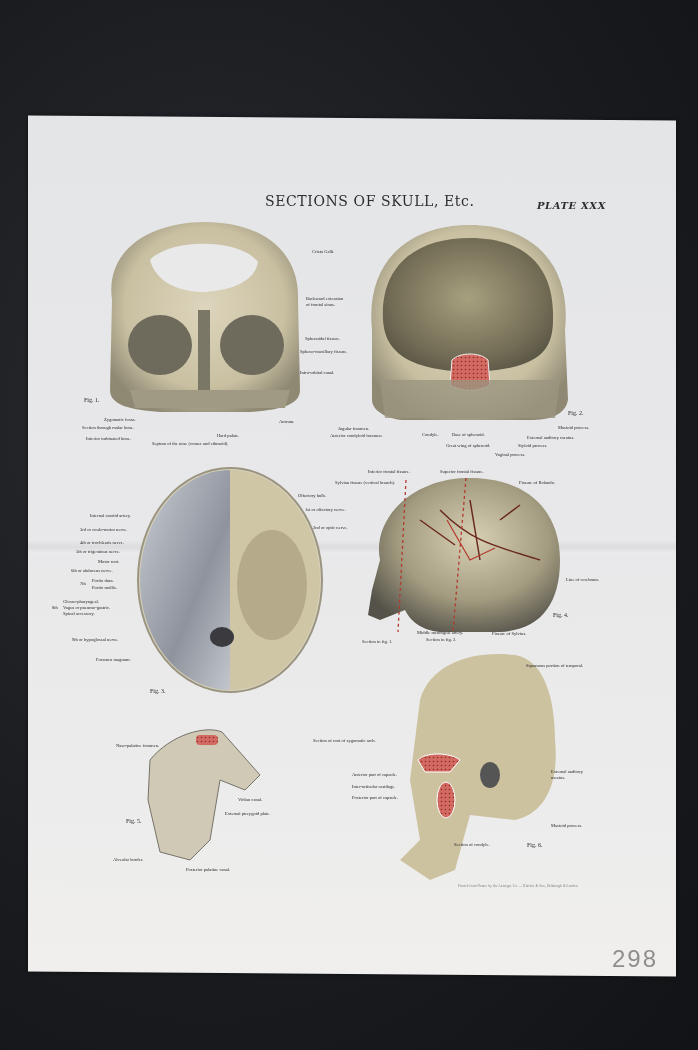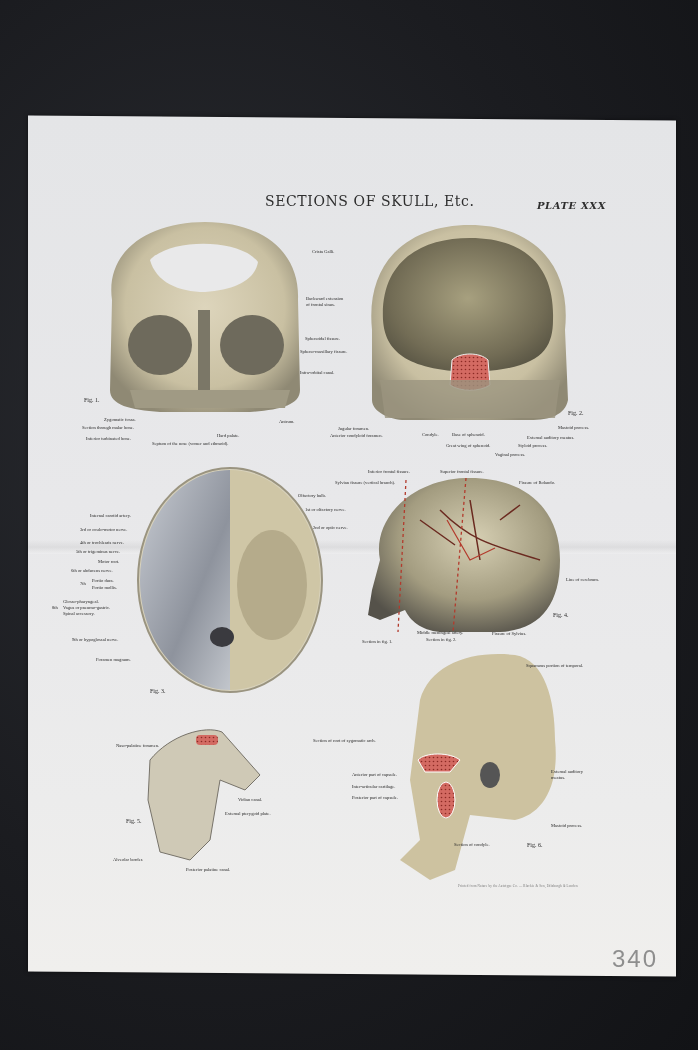--- a/index.html
+++ b/index.html
@@ -176,13 +176,13 @@
 <div class="lbl" style="left:313px;top:738px;">Section of root of zygomatic arch.</div>
 <div class="lbl" style="left:352px;top:772px;">Anterior part of capsule.</div>
 <div class="lbl" style="left:352px;top:784px;">Inter-articular cartilage.</div>
 <div class="lbl" style="left:352px;top:795px;">Posterior part of capsule.</div>
 <div class="lbl" style="left:551px;top:769px;">External auditory</div>
 <div class="lbl" style="left:551px;top:775px;">meatus.</div>
 <div class="lbl" style="left:551px;top:823px;">Mastoid process.</div>
 <div class="lbl" style="left:454px;top:842px;">Section of condyle.</div>
 
 <div class="imprint">Printed from Nature by the Autotype Co. — Blackie &amp; Son, Edinburgh &amp; London</div>
-<div class="pencil">340</div>
+<div class="pencil">298</div>
 
 </body></html>

